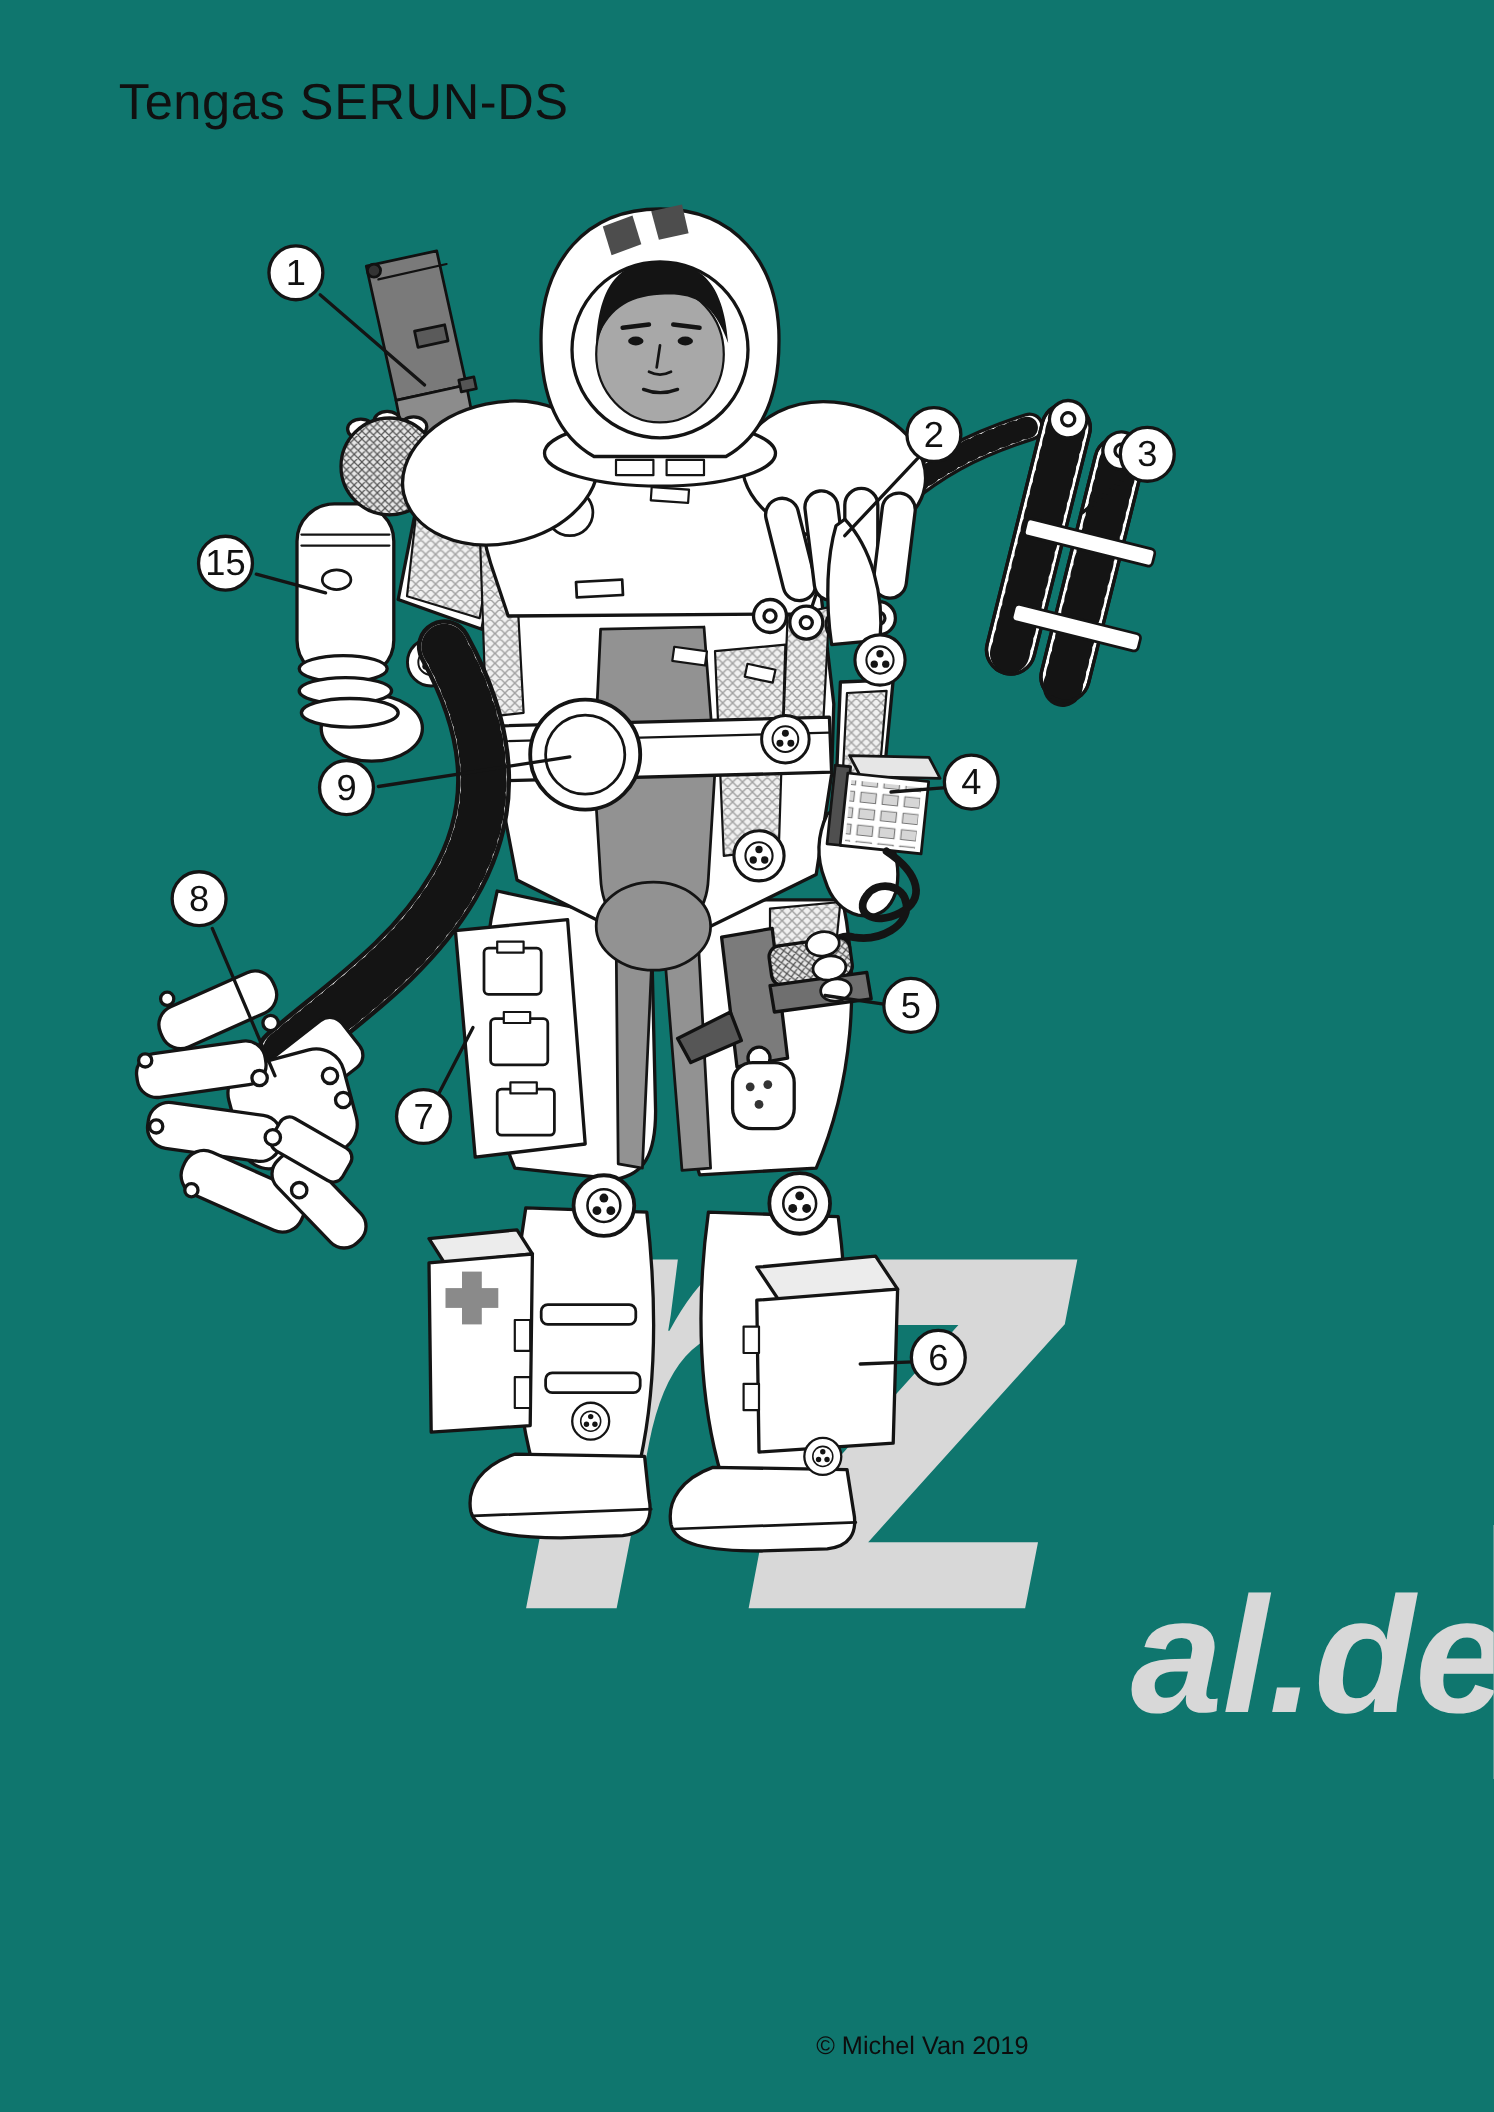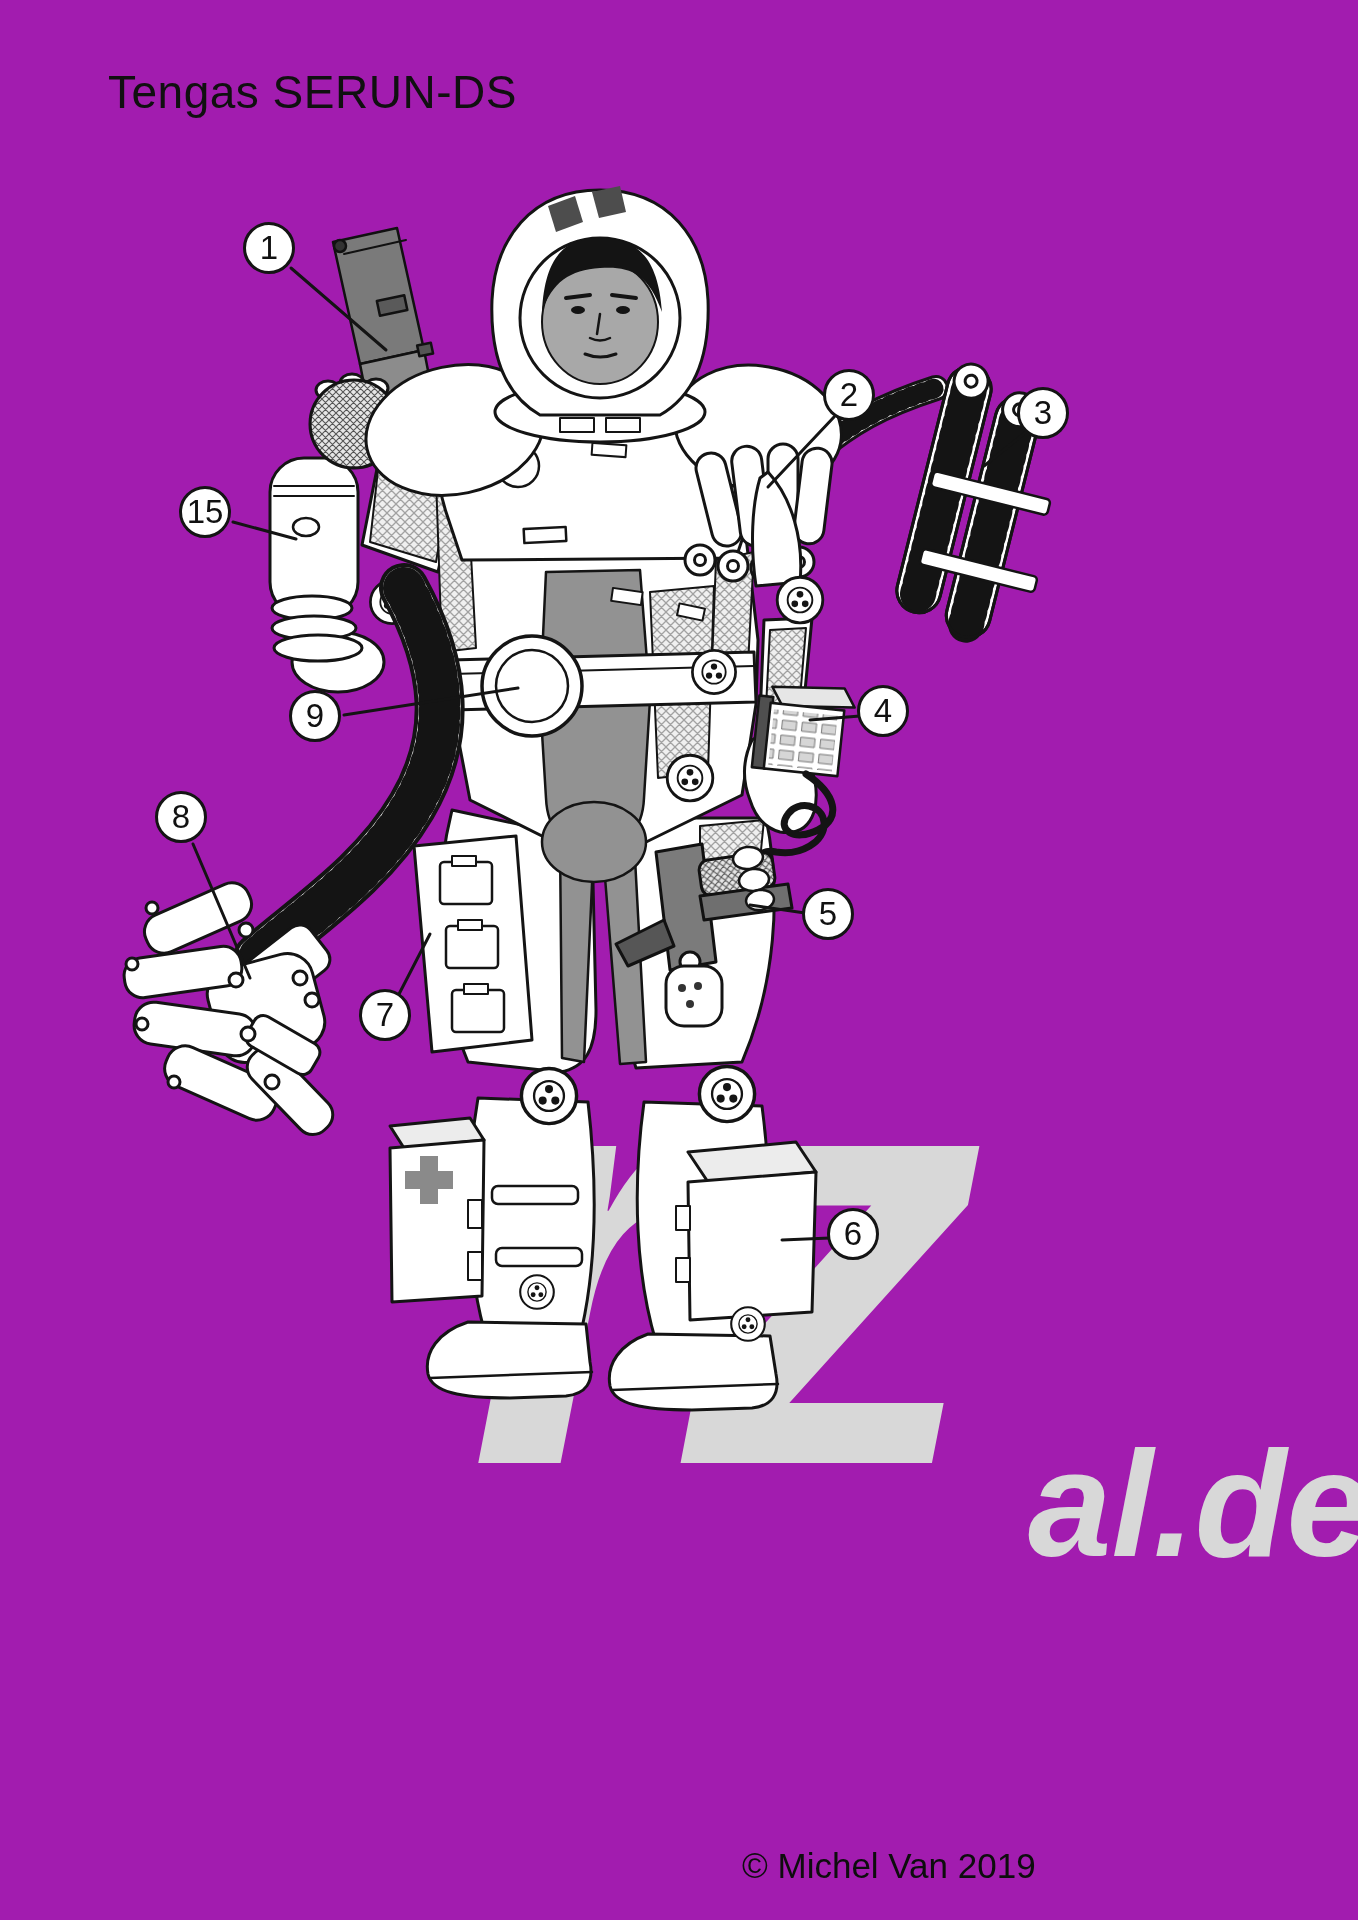--- a/index.html
+++ b/index.html
@@ -1,28 +1,28 @@
 <!DOCTYPE html>
 <html><head>
 <meta charset="utf-8">
 <style>
   html,body{margin:0;padding:0;background:#e9e9e9;font-family:"Liberation Sans",sans-serif;}
-  .page{position:relative;width:1358px;height:1920px;margin:0 auto;background:#a21caf;overflow:hidden;}
+  .page{position:relative;width:1358px;height:1920px;margin:0 auto;background:#0f766e;overflow:hidden;}
   .title{position:absolute;left:108px;top:34px;font-size:46px;font-weight:500;color:#101010;letter-spacing:.5px;z-index:4;}
   .fig{position:absolute;left:0;top:0;z-index:2;}
   .callout{position:absolute;width:52px;height:52px;border:3.5px solid #141414;border-radius:50%;
            background:#fff;display:flex;align-items:center;justify-content:center;
            font-size:33px;color:#111;z-index:3;box-sizing:border-box;}
   .wm-logo{position:absolute;left:468px;top:1000px;font-size:600px;line-height:.85;font-weight:bold;
            font-style:italic;color:#d8d8d8;letter-spacing:-18px;z-index:1;user-select:none;}
   .wm-frag{position:absolute;left:1028px;top:1418px;font-size:150px;font-weight:bold;font-style:italic;
            color:#d8d8d8;z-index:1;user-select:none;}
   .wm-url{position:absolute;left:490px;top:1816px;font-size:58px;font-weight:bold;color:#c9c9c9;
           letter-spacing:1px;z-index:1;user-select:none;}
-  .copyright{position:absolute;left:742px;top:1846px;font-size:35px;color:#0d0d0d;z-index:4;}
+  .copyright{position:absolute;left:742px;top:1846px;font-size:23px;color:#0d0d0d;z-index:4;}
 </style>
 </head>
 <body>
 
 <div class="page">
 
   <h1 class="title">Tengas SERUN-DS</h1>
 
   <div class="wm-logo">rz</div>
   <div class="wm-frag">al.de</div>

